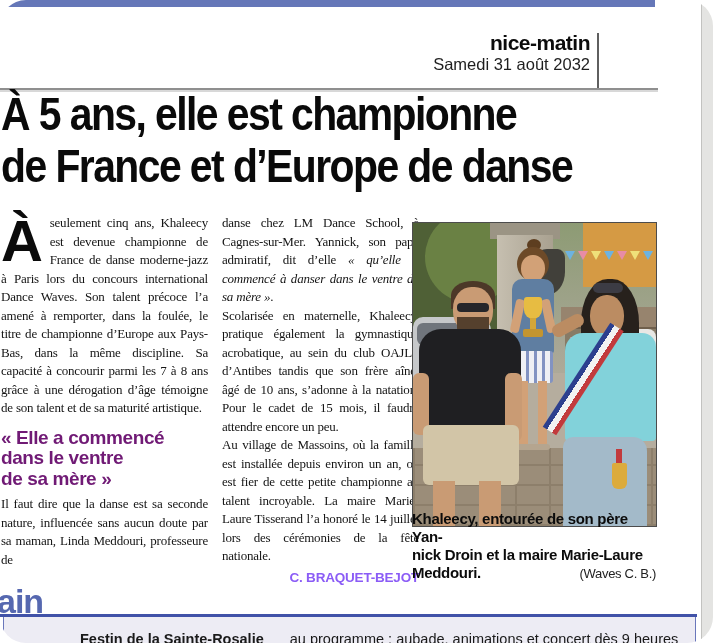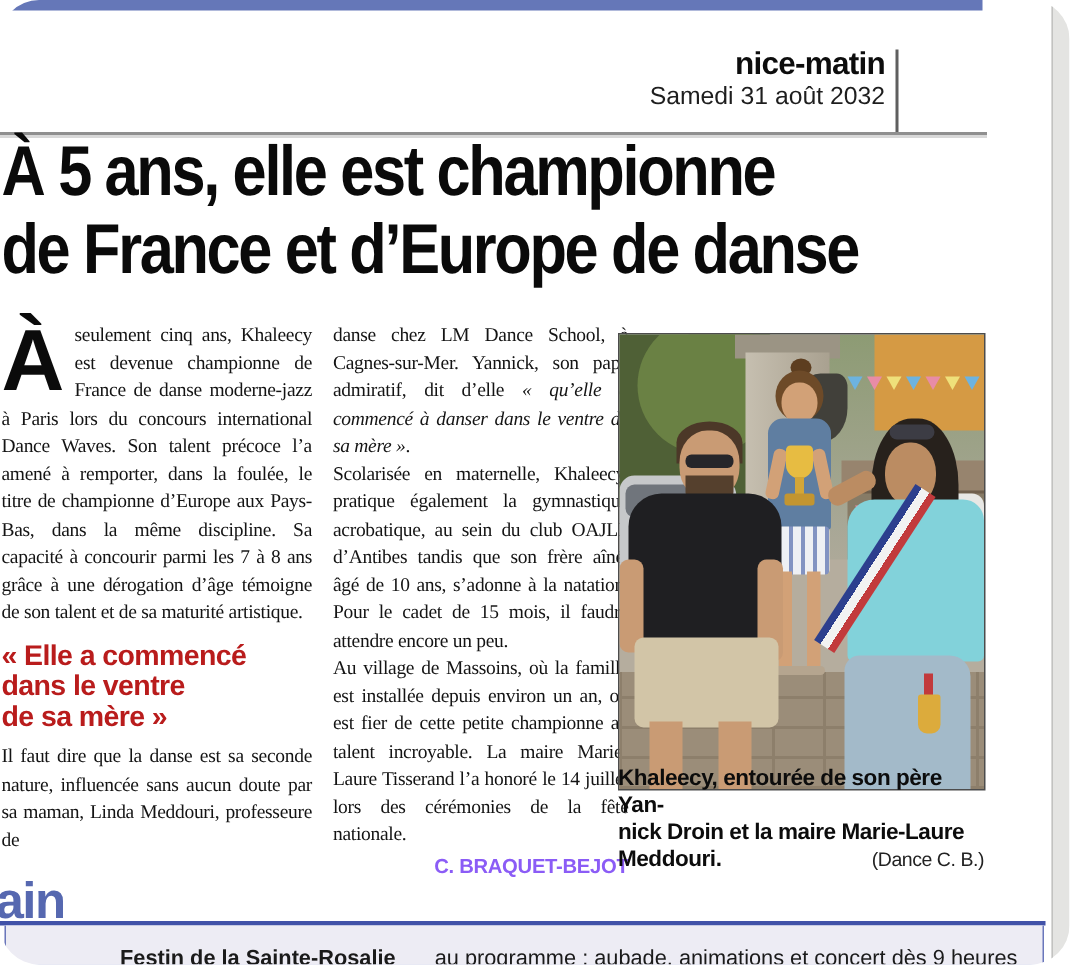--- a/index.html
+++ b/index.html
@@ -20,21 +20,21 @@
   .hl-line{font:bold 47px/52px "Liberation Sans",sans-serif;color:#0a0a0a;
            letter-spacing:-1.8px;white-space:nowrap;transform:scaleX(0.87);transform-origin:left top;}
 
   
   .col{font-size:13px;line-height:18.5px;letter-spacing:-0.2px;text-align:justify;color:#141414;}
   .col1{left:1px;top:214px;width:207px;}
   .col2{left:222px;top:214px;width:197px;}
   .bp{margin:0;}
   .dropcap{float:left;font:bold 58px/48px "Liberation Sans",sans-serif;color:#0b0b0b;margin:3px 7px 0 0;}
   .subhead{margin:10px 0 6px 0;}
-  .subhead div{font:bold 19px/20.5px "Liberation Sans",sans-serif;color:#b91c1c;letter-spacing:-0.4px;text-align:left;}
+  .subhead div{font:bold 19px/20.5px "Liberation Sans",sans-serif;color:#701a75;letter-spacing:-0.4px;text-align:left;}
   .byline{font:bold 13.5px/17px "Liberation Sans",sans-serif;text-align:right;margin:3px 0 0 0;color:#8b5cf6;}
 
   
   .photo{left:412px;top:222px;width:243px;height:303px;border:1px solid #4c4c4c;overflow:hidden;
          background:linear-gradient(180deg,#8d9b74 0%,#a8a796 42%,#b4ac9d 60%,#9a8c77 78%,#93856f 100%);}
   .photo div{position:absolute;}
   .flag{width:0;height:0;border-left:5px solid transparent;border-right:5px solid transparent;}
 
   
   .caption{left:412px;top:510px;width:244px;color:#0c0c0c;}
@@ -154,21 +154,21 @@
     <div style="left:150px;top:214px;width:84px;height:89px;background:#a3bac9;border-radius:10px 14px 0 0;"></div>
     <div style="left:203px;top:226px;width:6px;height:16px;background:#c23a3c;"></div>
     <div style="left:199px;top:240px;width:15px;height:26px;background:#dcab3c;border-radius:2px 2px 6px 6px;"></div>
   </div>
 
   <div class="abs caption">
     <div class="cap-line">Khaleecy, entourée de son père Yan-</div>
     <div class="cap-line">nick Droin et la maire Marie-Laure</div>
     <div class="cap-line cap-last">
       <span>Meddouri.</span>
-      <span class="credit">(Dance C. B.)</span>
+      <span class="credit">(Waves C. B.)</span>
     </div>
   </div>
 
   <div class="abs footer-word">ain</div>
   <div class="abs footer-line"></div>
   <div class="abs footer-box"></div>
   <div class="abs event-line">
     <span class="event-title">Festin de la Sainte-Rosalie</span>
     <span class="event-rest">au programme : aubade, animations et concert dès 9 heures</span>
   </div>

